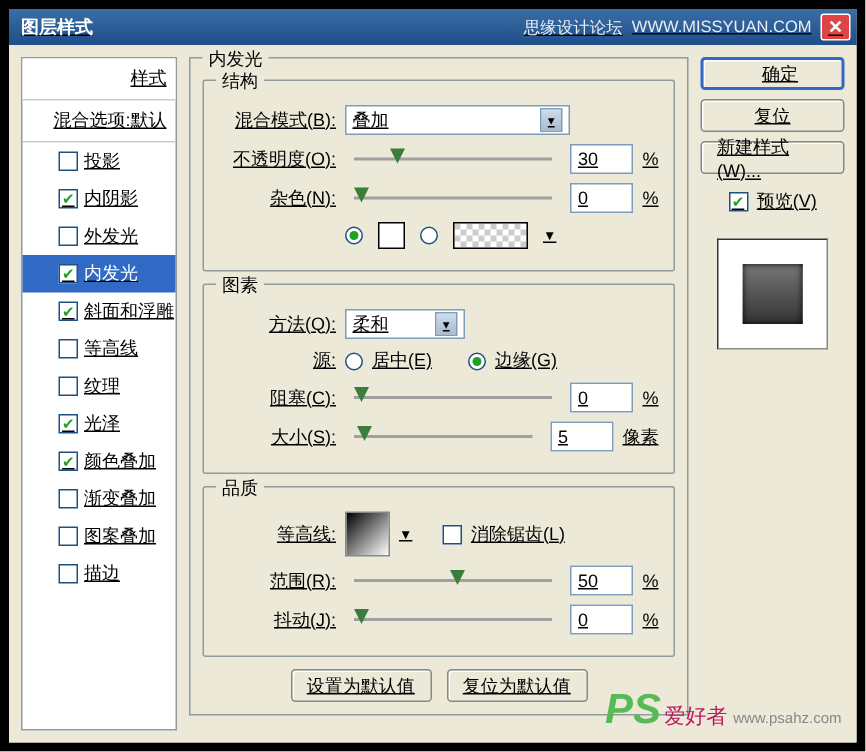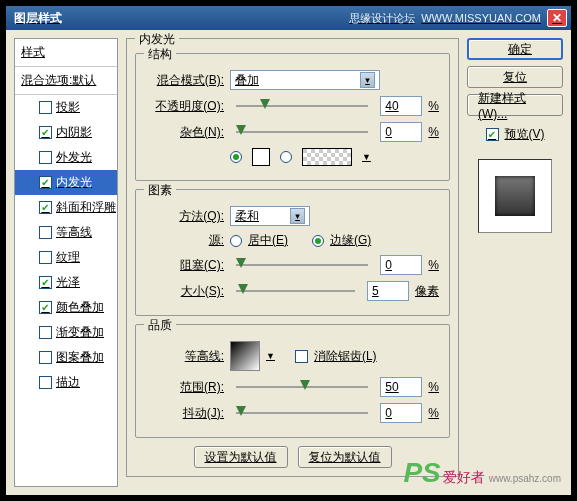--- a/index.html
+++ b/index.html
@@ -4,21 +4,21 @@
 <style>
 * { box-sizing: border-box; font-family: "Microsoft YaHei", SimSun, sans-serif; font-size: 12px; }
 body { margin: 0; background: #fff; }
 .window { width: 577px; height: 501px; border: 6px solid #000000; position: relative; background: #ece9d8; text-decoration: underline; }
 .titlebar { height: 24px; background: linear-gradient(to bottom, #3a6ea5, #1f4e8a); color: #fff; display: flex; align-items: center; padding: 0 4px; justify-content: space-between; }
 .titlebar-left { font-weight: bold; padding-left: 4px; }
 .titlebar-right { display: flex; align-items: center; gap: 6px; }
 .site-link { color: #fff; font-size: 11px; opacity: 0.9; }
 .close-btn { width: 20px; height: 18px; background: #e04343; border: 1px solid #fff; display: flex; align-items: center; justify-content: center; color: #fff; font-weight: bold; border-radius: 2px; }
 .body { display: flex; padding: 8px 8px 8px 8px; gap: 8px; height: calc(100% - 24px); background: #ece9d8;}
-.styles-panel { width: 104px; border: 1px solid #919b9c; background: #fff; display: flex; flex-direction: column; }
+.styles-panel { width: 104px; border: 1px solid #919b9c; background: #fff; display: flex; flex-direction: column; text-align: right; }
 .styles-header { padding: 5px 6px; border-bottom: 1px solid #ccc; background: #fff; }
 .styles-sub { padding: 5px 6px; border-bottom: 1px solid #ccc; }
 .style-item { padding: 4px 4px 4px 24px; display: flex; align-items: center; gap: 4px; white-space: nowrap; }
 .style-item.selected { background: #316ac5; color: #fff; }
 .style-item.indent { padding-left: 24px; }
 .chk { width: 13px; height: 13px; border: 1px solid #1c5180; background: #fff; display: inline-flex; align-items: center; justify-content: center; font-size: 10px; color: #21a121; flex-shrink:0;}
 .chk.checked::after { content: "✔"; }
 .main { flex: 1; position: relative; }
 .group { border: 1px solid #919b9c; border-radius: 2px; padding: 10px 10px 8px 10px; margin-bottom: 8px; position: relative; background: #ece9d8;}
 .group-title { position: absolute; top: -8px; left: 8px; background: #ece9d8; padding: 0 4px; }
@@ -131,21 +131,21 @@
               <span class="arrow">▾</span>
             </div>
           </div>
           <div class="row">
             <span class="row-label">不透明度(O):</span>
             <div class="slider">
                 <div class="slider-track"></div>
                 <div class="slider-thumb" style="left:18%"></div>
               </div>
             <div class="num-input">
-                <span>40</span>
+                <span>30</span>
               </div>
             <span>%</span>
           </div>
           <div class="row">
             <span class="row-label">杂色(N):</span>
             <div class="slider">
                 <div class="slider-track"></div>
                 <div class="slider-thumb" style="left:0%"></div>
               </div>
             <div class="num-input">

